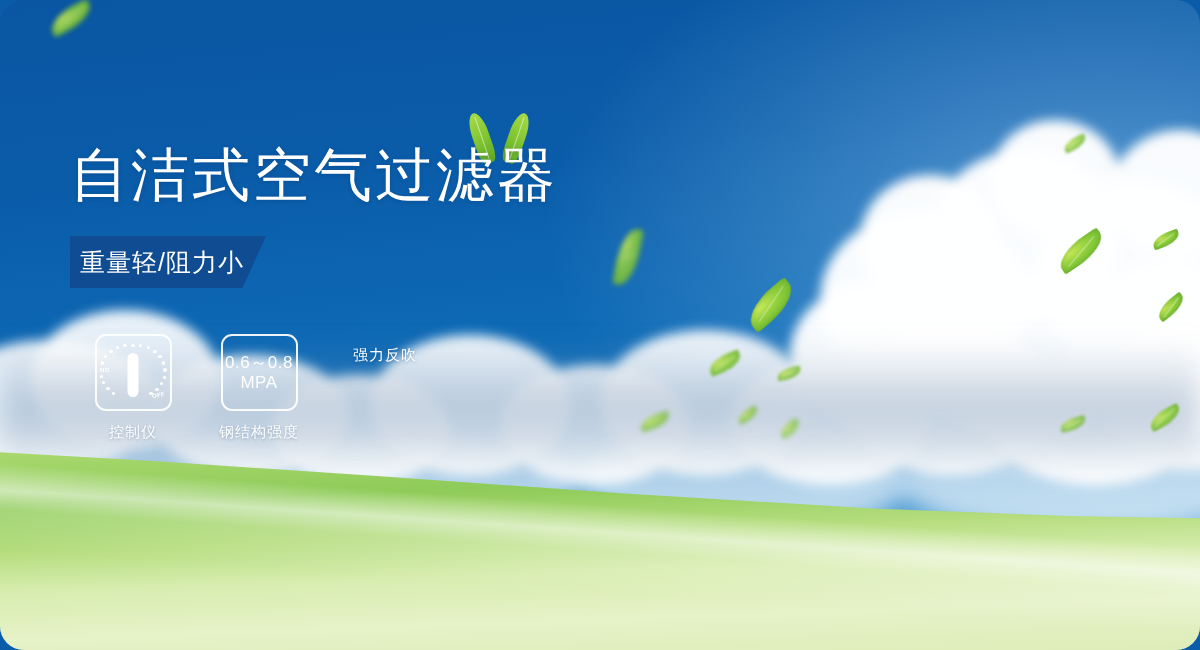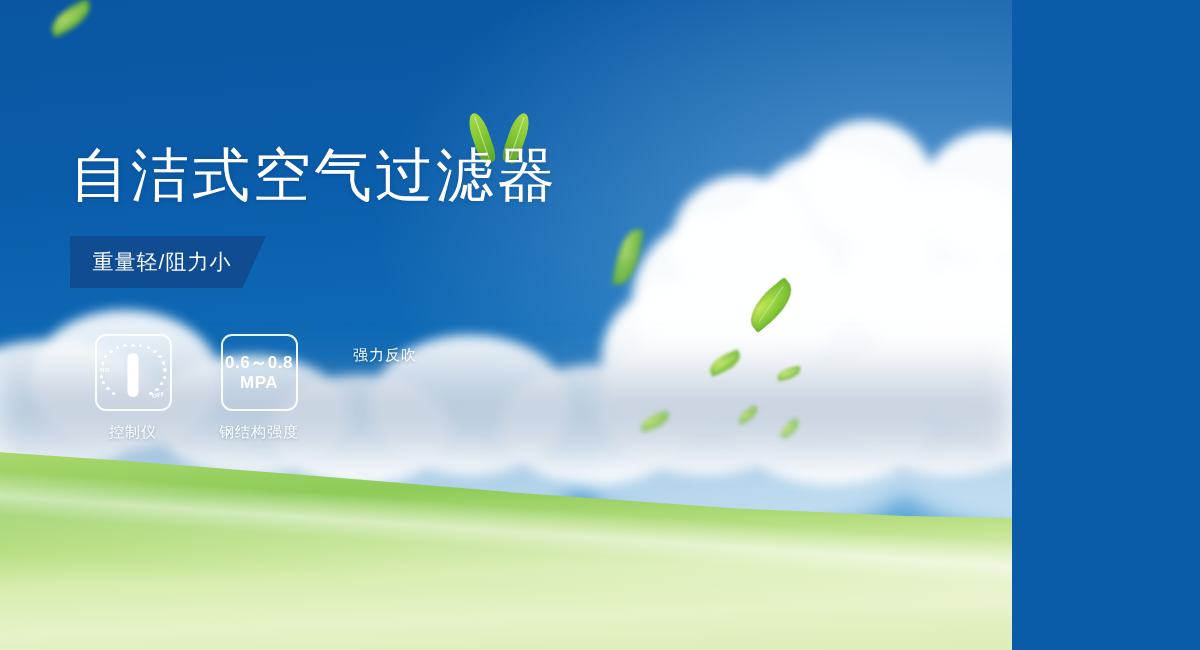--- a/index.html
+++ b/index.html
@@ -4,25 +4,26 @@
 <style>
   * { margin:0; padding:0; box-sizing:border-box; }
   html,body { width:1200px; height:650px; overflow:hidden; }
   body {
     font-family:"Liberation Sans","DejaVu Sans",sans-serif;
     background:#0a5ba8;
   }
 
   #banner {
     position:relative;
-    width:1012px; height:650px;
+    width:1200px; height:650px;
     overflow:hidden;
     background:
       radial-gradient(ellipse 900px 520px at 92% 34%, rgba(150,200,240,.55) 0%, rgba(120,180,230,0) 62%),
       linear-gradient(175deg, #0a56a2 0%, #0a5ca9 26%, #0f6bb6 52%, #2f88c9 72%, #6cb0dd 86%, #9ccbe8 100%);
+    border-radius: 24px;
   }
 
   
   .cloudlayer { position:absolute; inset:0; pointer-events:none; }
 
   .puff { position:absolute; border-radius:50%; background:#ffffff; filter:blur(0px); }
 
   
   #cloud-right { position:absolute; right:-40px; top:120px; width:460px; height:330px; }
   #cloud-right .puff { opacity:.97; }
@@ -99,21 +100,21 @@
   #subtitle-banner {
     position:absolute; left:70px; top:236px;
     width:394px; height:52px;
     display:flex; align-items:stretch;
   }
   #subtitle-left {
     position:relative;
     background:#0f4c92;
     flex:0 0 196px;
     display:flex; align-items:center; justify-content:center;
-    color:#ffffff; font-size:21px; letter-spacing:1px;
+    color:#ffffff; font-size:25px; letter-spacing:1px;
     clip-path:polygon(0 0, 100% 0, 88% 100%, 0 100%);
     padding-right:12px;
   }
   #subtitle-right {
     position:relative; margin-left:-22px;
     background:#ffffff;
     flex:1 1 auto;
     display:flex; align-items:center; justify-content:center;
     color:#1766b3; font-size:21px; letter-spacing:1px;
     clip-path:polygon(13% 0, 100% 0, 100% 100%, 0 100%);
@@ -125,21 +126,21 @@
   .feature { width:126px; display:flex; flex-direction:column; align-items:center; }
   .feat-box {
     width:77px; height:77px;
     border:2px solid rgba(255,255,255,.92);
     border-radius:11px;
     display:flex; align-items:center; justify-content:center;
     position:relative; overflow:hidden;
   }
   .feat-text {
     color:#ffffff; font-size:17px; line-height:1.16; text-align:center;
-    letter-spacing:.5px; font-weight:700;
+    letter-spacing:.5px; font-weight:400;
   }
   .feat-label {
     margin-top:12px; color:#ffffff; font-size:15px; letter-spacing:1px;
     white-space:nowrap; text-shadow:0 1px 3px rgba(0,50,100,.3);
   }
 
   
   .gauge { position:relative; width:64px; height:64px; }
   .gauge .bar {
     position:absolute; left:50%; top:12px; transform:translateX(-50%);

